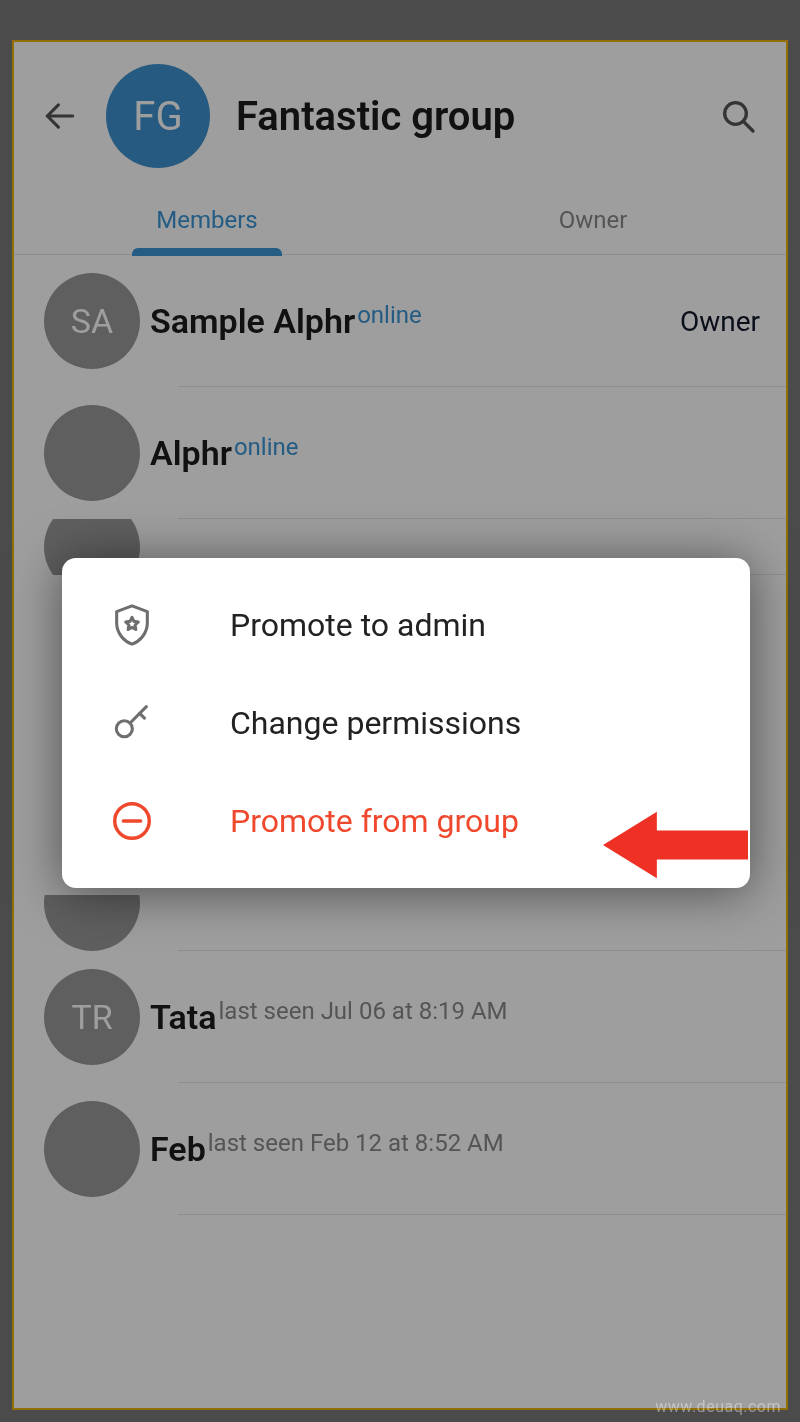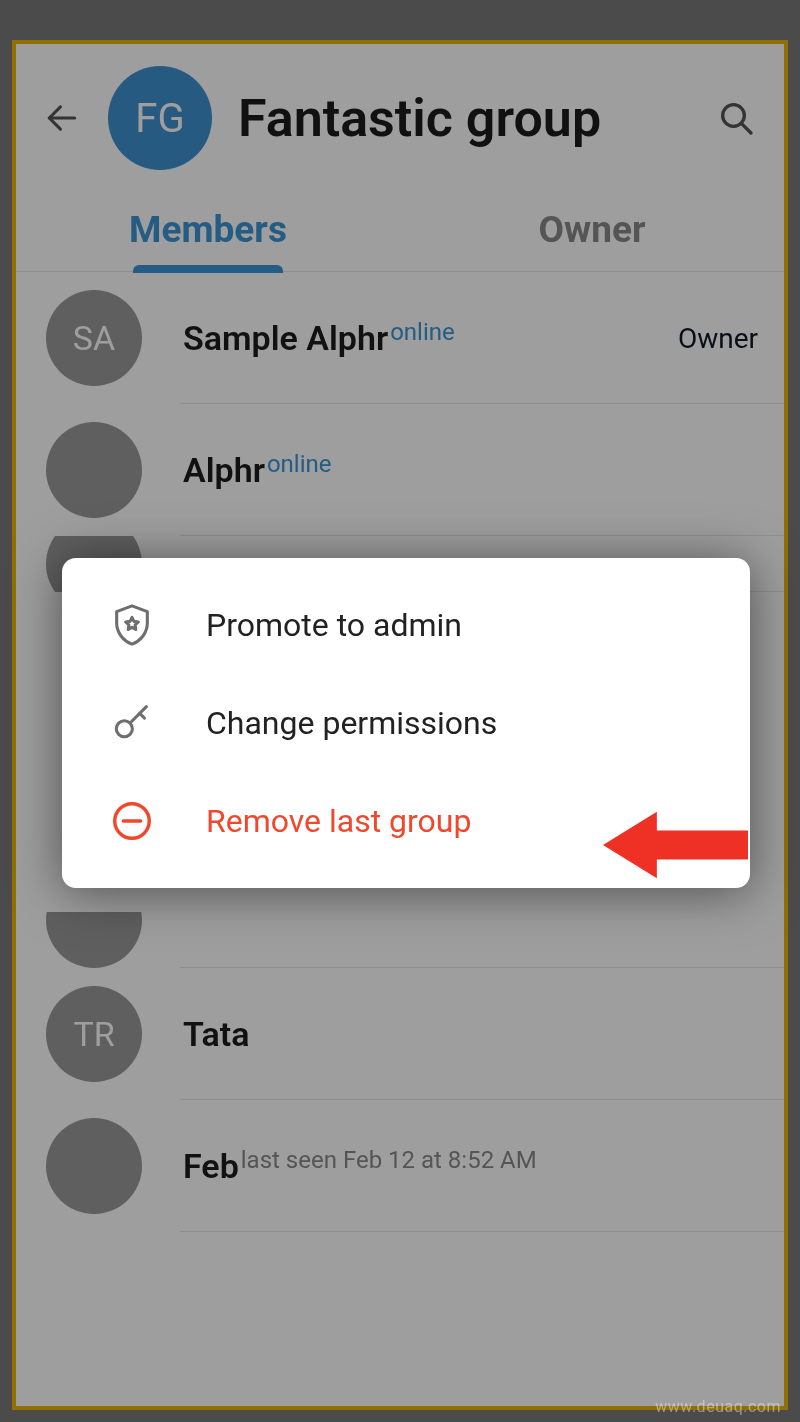--- a/index.html
+++ b/index.html
@@ -1,52 +1,52 @@
 <!DOCTYPE html>
 <html><head>
 <meta charset="utf-8">
 <style>
   * { margin:0; padding:0; box-sizing:border-box; font-family: Roboto, "Helvetica Neue", Arial, sans-serif; -webkit-font-smoothing:antialiased; }
   body { width:800px; height:1422px; background:#7a7a7a; position:relative; overflow:hidden; }
 
   .frame {
     position:absolute; left:12px; top:40px; width:776px; height:1370px;
-    background:#fff; border:4px solid #eab308; overflow:hidden;
+    background:#fff; border:2px solid #eab308; overflow:hidden;
   }
 
   
   .header {
     display:flex; align-items:center; padding:22px 26px 20px 26px; gap:26px;
   }
   .back-btn { width:40px; height:40px; display:flex; align-items:center; justify-content:center; color:#555; cursor:pointer; }
   .back-btn svg { width:38px; height:38px; }
   .group-avatar {
     width:104px; height:104px; border-radius:50%; background:#3f92d1;
     color:#fff; display:flex; align-items:center; justify-content:center;
     font-size:40px; font-weight:400; flex:0 0 auto;
   }
   .header-text { flex:1; display:flex; flex-direction:column; gap:6px; }
-  .group-title { font-size:52px; font-weight:600; color:#1c1c1c; }
+  .group-title { font-size:40px; font-weight:600; color:#1c1c1c; }
   .group-sub { font-size:28px; color:#7d7d7d; }
   .search-btn { width:44px; height:44px; display:flex; align-items:center; justify-content:center; color:#555; cursor:pointer; }
   .search-btn svg { width:40px; height:40px; }
 
   
   .tabs { display:flex; border-bottom:1px solid #e4e4e4; }
-  .tab { flex:1; text-align:center; padding:18px 16px 20px; font-size:37px; font-weight:700; color:#8a8a8a; position:relative; cursor:pointer; }
+  .tab { flex:1; text-align:center; padding:18px 16px 20px; font-size:24px; font-weight:400; color:#8a8a8a; position:relative; cursor:pointer; }
   .tab.active { color:#3a95d5; }
   .tab.active::after {
     content:""; position:absolute; left:50%; transform:translateX(-50%); bottom:-2px;
     width:150px; height:8px; background:#3a95d5; border-radius:6px 6px 0 0;
   }
 
   
   .list { }
   .row {
-    display:flex; align-items:center; gap:41px;
+    display:flex; align-items:center; gap:10px;
     padding:18px 26px 18px 30px;
     min-height:128px;
     position:relative;
   }
   .row::after {
     content:""; position:absolute; left:164px; right:0; bottom:0;
     height:1px; background:#e6e6e6;
   }
   .row .avatar {
     width:96px; height:96px; border-radius:50%; flex:0 0 auto;
@@ -77,21 +77,21 @@
   
   .scrim { position:absolute; inset:0; background:rgba(0,0,0,0.38); }
 
   
   .dialog {
     position:absolute; left:62px; right:50px; top:558px;
     background:#fff; border-radius:14px; padding:18px 0;
     box-shadow:0 4px 50px rgba(0,0,0,0.5);
   }
   .menu-item {
-    display:flex; align-items:center; gap:48px;
+    display:flex; align-items:center; gap:72px;
     padding:26px 44px; cursor:pointer;
     color:#222; font-size:32px;
   }
   .menu-item .micon { width:52px; display:flex; justify-content:center; align-items:center; }
   .menu-item .micon svg { width:46px; height:46px; }
   .menu-item.danger { color:#f0482d; }
   .menu-item.danger .micon svg { stroke:#f0482d; }
 
   
   .arrow { position:absolute; right:52px; top:800px; width:145px; height:90px; }
@@ -155,20 +155,21 @@
     <div style="height:320px;"></div>
 
     <div class="row partial" style="height:36px; overflow:hidden; align-items:flex-end;">
       <div class="avatar av-red" style="margin-top:-62px;"></div>
     </div>
 
     <div class="row">
       <div class="avatar av-teal">TR</div>
       <div class="info">
         <div class="name">Tata</div>
+        <div class="status muted">last seen Jul 06 at 8:19 AM</div>
       </div>
     </div>
 
     <div class="row">
       <div class="avatar av-photo2"></div>
       <div class="info">
         <div class="name">Feb</div>
         <div class="status muted">last seen Feb 12 at 8:52 AM</div>
       </div>
     </div>
@@ -199,21 +200,21 @@
     </span>
     <span>Change permissions</span>
   </div>
   <div class="menu-item danger">
     <span class="micon">
       <svg viewBox="0 0 24 24" fill="none" stroke="#f0482d" stroke-width="1.8" stroke-linecap="round">
         <circle cx="12" cy="12" r="9"></circle>
           <line x1="7.5" y1="12" x2="16.5" y2="12"></line>
       </svg>
     </span>
-    <span>Remove last group</span>
+    <span>Promote from group</span>
   </div>
 </div>
 
 <div class="arrow">
   <svg viewBox="0 0 140 80">
     <polygon points="0,40 52,8 52,26 140,26 140,54 52,54 52,72" fill="#ee3124"></polygon>
   </svg>
 </div>
 
 <div class="wm">www.deuaq.com</div>

